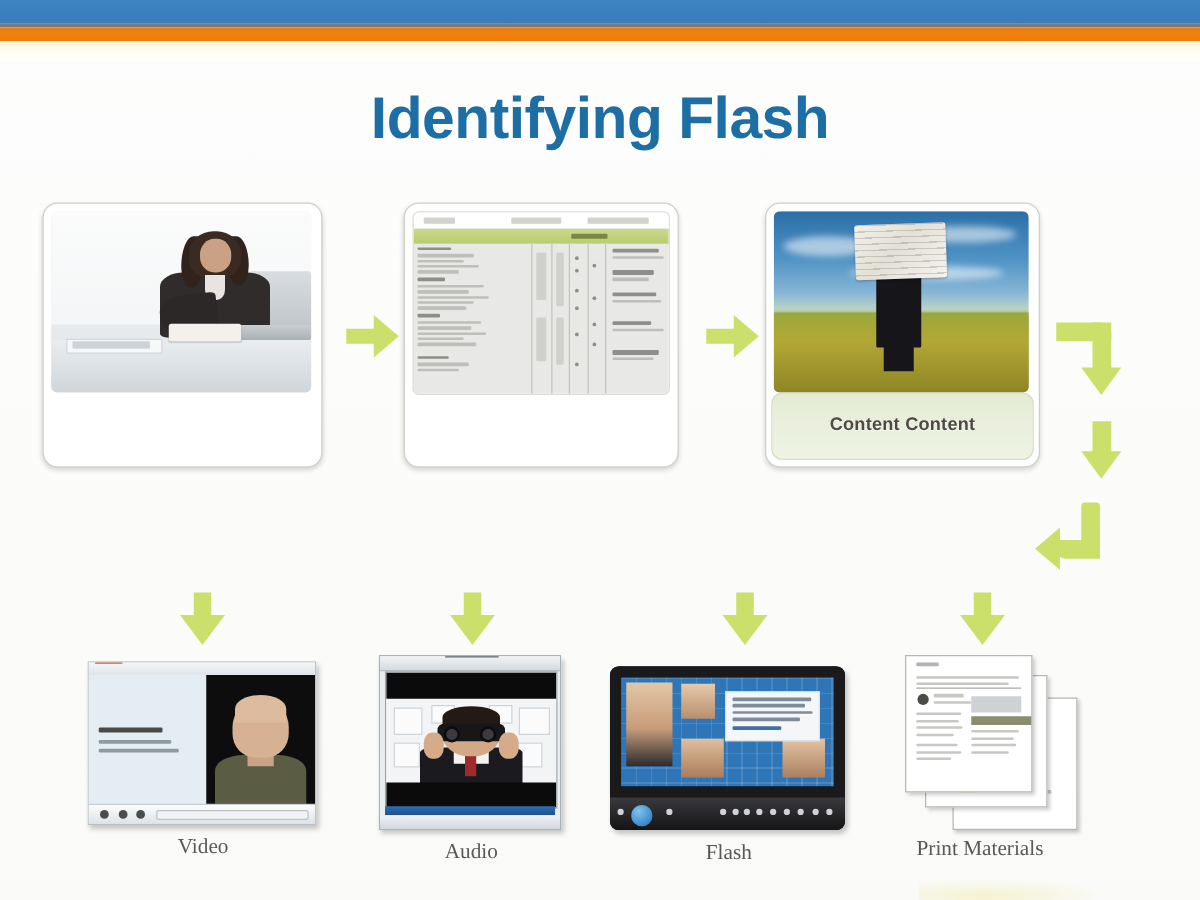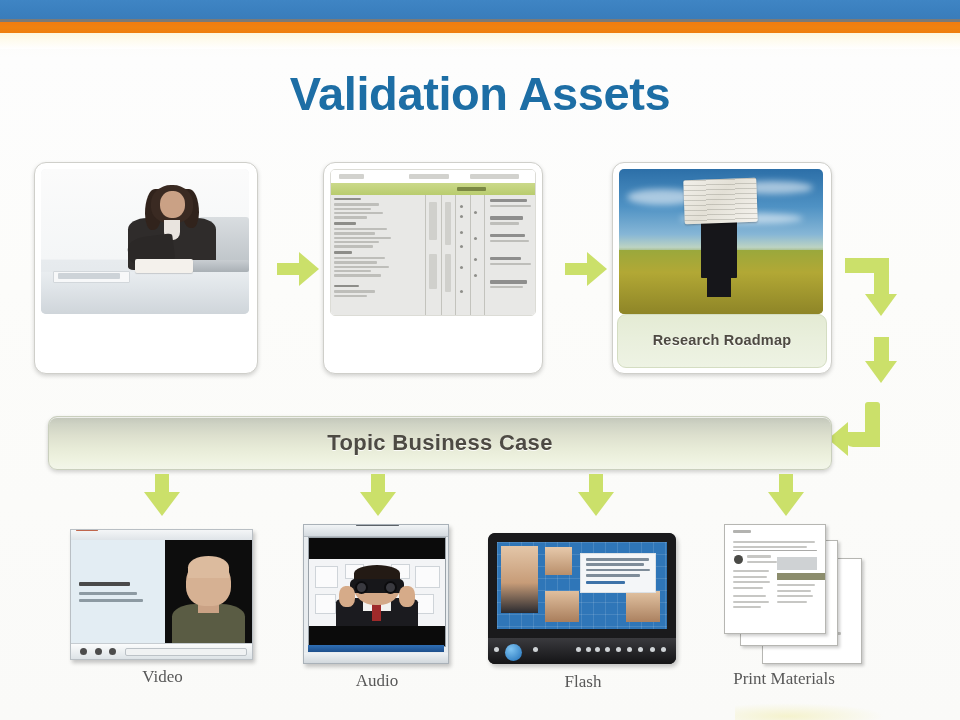--- a/index.html
+++ b/index.html
@@ -231,21 +231,21 @@
 </head>
 <body>
 
 <div id="slide">
 
   <div class="band-blue"></div>
   <div class="band-gray"></div>
   <div class="band-orange"></div>
   <div class="band-cream"></div>
 
-  <div class="page-title">Validation Assets</div>
+  <div class="page-title">Identifying Flash</div>
 
   <div class="card" style="left:34px; top:162px; width:222px; height:210px;">
     <div class="card-img" style="width:208px; height:145px;">
       <div class="photo1">
         <div class="p1-desk"></div>
         <div class="p1-lap1"></div>
         <div class="p1-body"></div>
         <div class="p1-hairL"></div>
         <div class="p1-hairR"></div>
         <div class="p1-head"></div>
@@ -343,44 +343,41 @@
         <div class="f-legs"></div>
         <div class="f-body"></div>
         <div class="f-armL"></div>
         <div class="f-armR"></div>
         <div class="f-map">
             <div class="f-maplines"></div>
           </div>
       </div>
     </div>
     <div class="card-label" style="height:52px;">
-      <span>Research Roadmap</span>
+      <span>Content Content</span>
     </div>
   </div>
 
   <div style="position:absolute; left:845px; top:258px; width:66px; height:64px;">
     <div class="ar-shaft" style="left:0; top:0; width:44px; height:15px; border-radius:0 8px 0 0;"></div>
     <div class="ar-shaft" style="left:29px; top:0; width:15px; height:40px;"></div>
     <div class="ar-head" style="left:20px; top:36px; border-left:16px solid transparent; border-right:16px solid transparent; border-top:22px solid #cbe06a;"></div>
   </div>
 
   <div style="position:absolute; left:865px; top:337px; width:44px; height:52px;">
     <div class="ar-shaft" style="left:9px; top:0; width:15px; height:28px;"></div>
     <div class="ar-head" style="left:0; top:24px; border-left:16px solid transparent; border-right:16px solid transparent; border-top:22px solid #cbe06a;"></div>
   </div>
 
   <div style="position:absolute; left:828px; top:402px; width:70px; height:64px;">
     <div class="ar-shaft" style="left:37px; top:0; width:15px; height:42px; border-radius:3px 3px 0 0;"></div>
     <div class="ar-shaft" style="left:16px; top:30px; width:36px; height:15px; border-radius:0 0 0 9px;"></div>
     <div class="ar-head" style="left:0; top:20px; border-top:17px solid transparent; border-bottom:17px solid transparent; border-right:20px solid #cbe06a;"></div>
   </div>
 
-  <div class="case-bar">
-    <span class="case-bar-text">Topic Business Case</span>
-  </div>
 
   <div style="position:absolute; left:144px; top:474px; width:36px; height:42px;">
     <div class="ar-shaft" style="left:11px; top:0; width:14px; height:22px;"></div>
     <div class="ar-head" style="left:0; top:18px; border-left:18px solid transparent; border-right:18px solid transparent; border-top:24px solid #cbe06a;"></div>
   </div>
   <div style="position:absolute; left:360px; top:474px; width:36px; height:42px;">
     <div class="ar-shaft" style="left:11px; top:0; width:14px; height:22px;"></div>
     <div class="ar-head" style="left:0; top:18px; border-left:18px solid transparent; border-right:18px solid transparent; border-top:24px solid #cbe06a;"></div>
   </div>
   <div style="position:absolute; left:578px; top:474px; width:36px; height:42px;">

